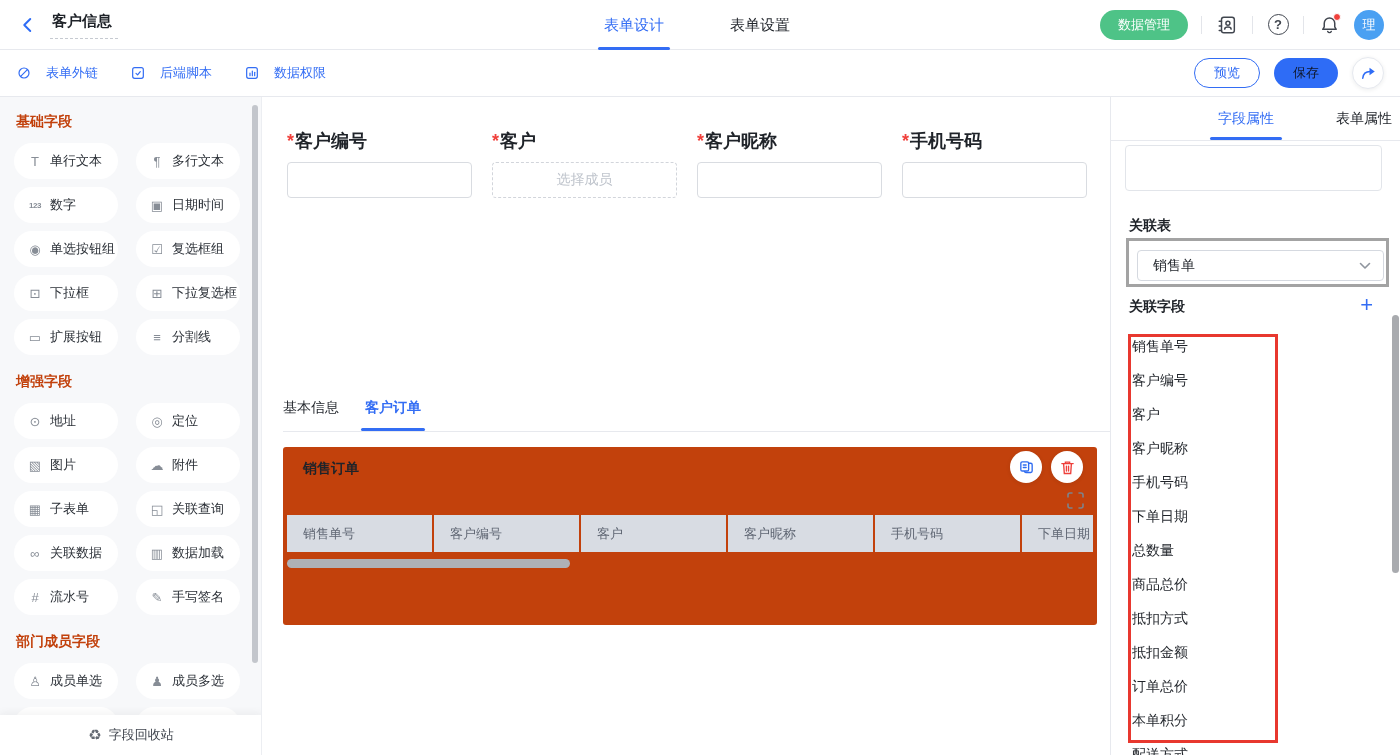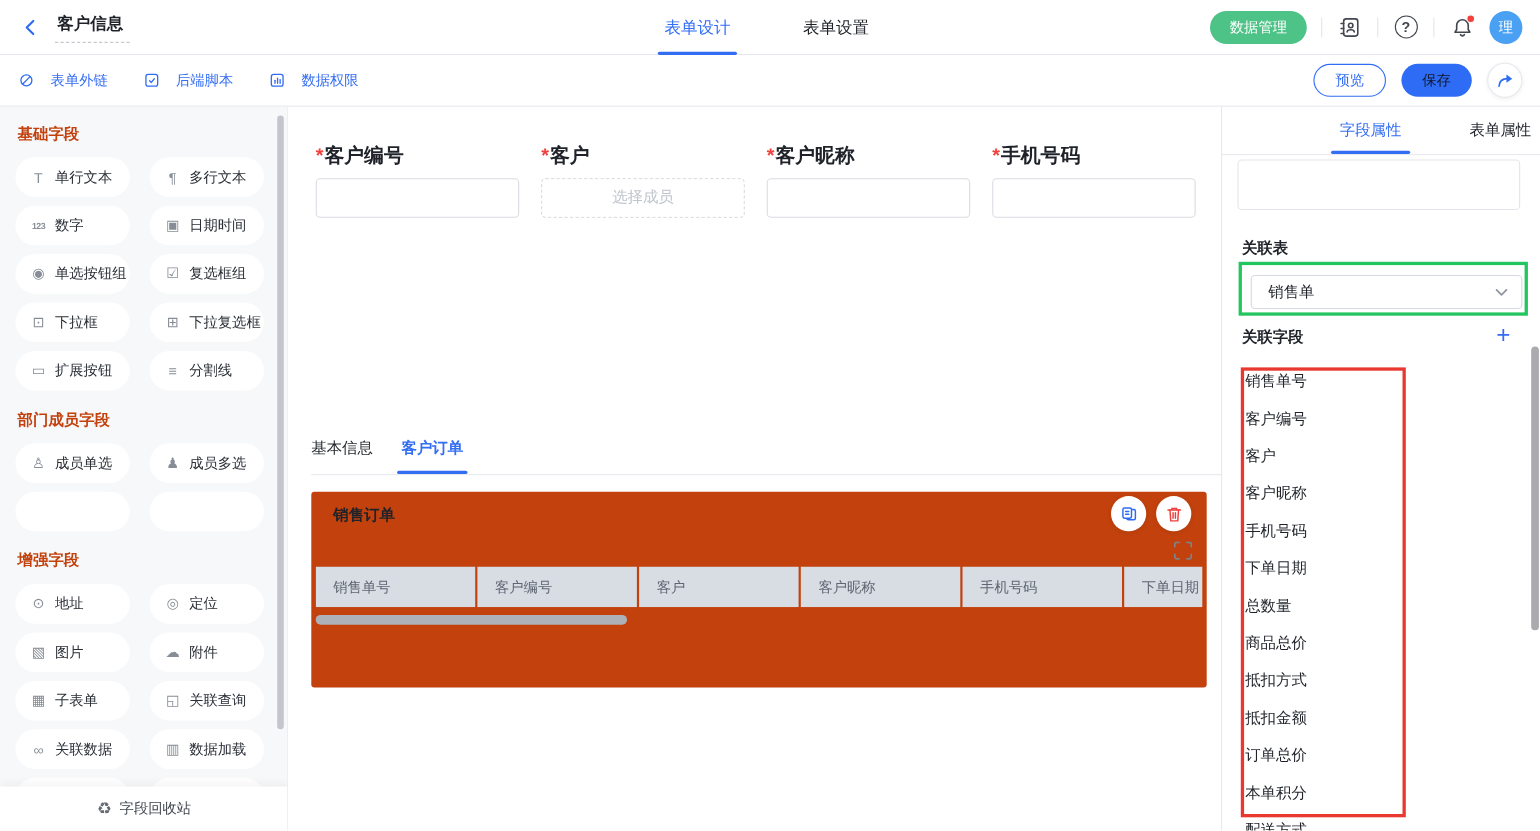--- a/index.html
+++ b/index.html
@@ -100,21 +100,21 @@
   .insp-tabs { height:44px; border-bottom:1px solid #e7e9ee; display:flex; justify-content:flex-end;
     gap:46px; font-size:14px; }
   .insp-tab { display:flex; align-items:center; height:100%; padding:0 8px; position:relative; cursor:pointer; }
   .insp-tab.active { color:#336df4; }
   .insp-tab.active::after { content:""; position:absolute; left:0; right:0; bottom:0; height:3px;
     background:#336df4; border-radius:2px; }
   .insp-box { position:absolute; left:14px; top:48px; width:257px; height:46px;
     border:1px solid #e2e5ea; border-radius:4px; background:#fff; cursor:text; }
   .insp-label { position:absolute; font-size:14px; font-weight:700; color:#1f2329; }
   .red-select-wrap { position:absolute; left:15px; top:141px; width:263px; height:49px;
-    border:3px solid #22c55e;font-family:Liberation Serif, serif; }
+    border:3px solid #a3a3a3;font-family:Liberation Serif, serif; }
   .insp-select { position:absolute; left:8px; top:9px; width:247px; height:31px;
     border:1px solid #d5d9e0; border-radius:4px; background:#fff; font-size:14px;
     display:flex; align-items:center; padding:0 12px 0 15px; justify-content:space-between; cursor:pointer; }
   .plus { position:absolute; right:27px; top:197px; font-size:22px; font-weight:400;
     color:#336df4; line-height:22px; cursor:pointer; }
   .red-list-border { position:absolute; left:17px; top:237px; width:150px; height:409px;
     border:3px solid #e8382f; pointer-events:none; z-index:2; }
   .rel-list { position:absolute; left:19px; top:232px; width:146px; }
   .rel-item { height:34px; line-height:34px; font-size:14px; color:#1f2329; padding-left:2px; cursor:pointer; }
   .insp-scroll { position:absolute; right:1px; top:218px; width:7px; height:258px;
@@ -249,77 +249,77 @@
                 <span class="sb-icon">▭</span>
                 <span class="sb-label">扩展按钮</span>
               </div>
               <div class="sb-btn">
                 <span class="sb-icon">≡</span>
                 <span class="sb-label">分割线</span>
               </div>
             </div>
           </div>
           <div class="sb-section">
+            <div class="sb-title">增强字段</div>
+            <div class="sb-grid">
+              <div class="sb-btn">
+                <span class="sb-icon">⊙</span>
+                <span class="sb-label">地址</span>
+              </div>
+              <div class="sb-btn">
+                <span class="sb-icon">◎</span>
+                <span class="sb-label">定位</span>
+              </div>
+              <div class="sb-btn">
+                <span class="sb-icon">▧</span>
+                <span class="sb-label">图片</span>
+              </div>
+              <div class="sb-btn">
+                <span class="sb-icon">☁</span>
+                <span class="sb-label">附件</span>
+              </div>
+              <div class="sb-btn">
+                <span class="sb-icon">▦</span>
+                <span class="sb-label">子表单</span>
+              </div>
+              <div class="sb-btn">
+                <span class="sb-icon">◱</span>
+                <span class="sb-label">关联查询</span>
+              </div>
+              <div class="sb-btn">
+                <span class="sb-icon">∞</span>
+                <span class="sb-label">关联数据</span>
+              </div>
+              <div class="sb-btn">
+                <span class="sb-icon">▥</span>
+                <span class="sb-label">数据加载</span>
+              </div>
+              <div class="sb-btn">
+                <span class="sb-icon">#</span>
+                <span class="sb-label">流水号</span>
+              </div>
+              <div class="sb-btn">
+                <span class="sb-icon">✎</span>
+                <span class="sb-label">手写签名</span>
+              </div>
+            </div>
+          </div>
+          <div class="sb-section">
             <div class="sb-title">部门成员字段</div>
             <div class="sb-grid">
               <div class="sb-btn">
                 <span class="sb-icon">♙</span>
                 <span class="sb-label">成员单选</span>
               </div>
               <div class="sb-btn">
                 <span class="sb-icon">♟</span>
                 <span class="sb-label">成员多选</span>
               </div>
               <div class="sb-btn"></div>
               <div class="sb-btn"></div>
-            </div>
-          </div>
-          <div class="sb-section">
-            <div class="sb-title">增强字段</div>
-            <div class="sb-grid">
-              <div class="sb-btn">
-                <span class="sb-icon">⊙</span>
-                <span class="sb-label">地址</span>
-              </div>
-              <div class="sb-btn">
-                <span class="sb-icon">◎</span>
-                <span class="sb-label">定位</span>
-              </div>
-              <div class="sb-btn">
-                <span class="sb-icon">▧</span>
-                <span class="sb-label">图片</span>
-              </div>
-              <div class="sb-btn">
-                <span class="sb-icon">☁</span>
-                <span class="sb-label">附件</span>
-              </div>
-              <div class="sb-btn">
-                <span class="sb-icon">▦</span>
-                <span class="sb-label">子表单</span>
-              </div>
-              <div class="sb-btn">
-                <span class="sb-icon">◱</span>
-                <span class="sb-label">关联查询</span>
-              </div>
-              <div class="sb-btn">
-                <span class="sb-icon">∞</span>
-                <span class="sb-label">关联数据</span>
-              </div>
-              <div class="sb-btn">
-                <span class="sb-icon">▥</span>
-                <span class="sb-label">数据加载</span>
-              </div>
-              <div class="sb-btn">
-                <span class="sb-icon">#</span>
-                <span class="sb-label">流水号</span>
-              </div>
-              <div class="sb-btn">
-                <span class="sb-icon">✎</span>
-                <span class="sb-label">手写签名</span>
-              </div>
             </div>
           </div>
         </div>
       <div class="sb-scroll"></div>
       <div class="sb-footer">
         <span class="recycle-glyph">♻</span>
         <span>字段回收站</span>
       </div>
     </aside>
 

